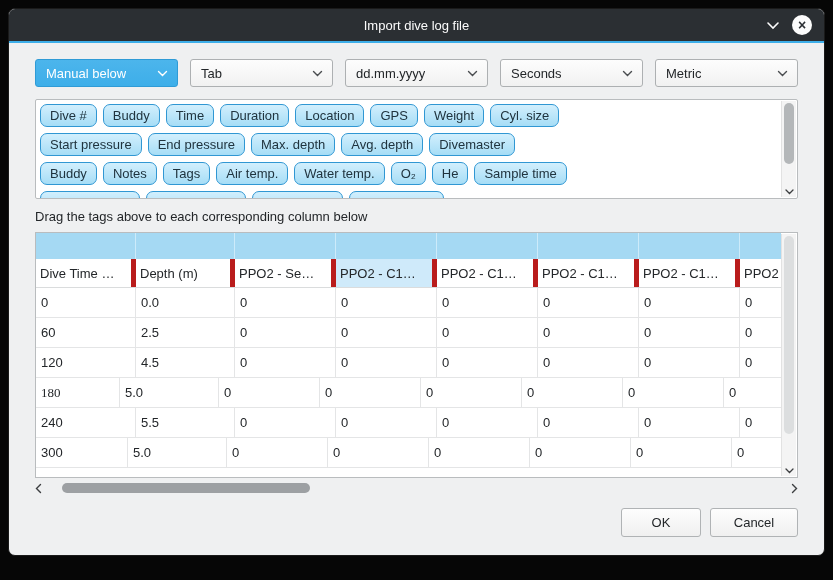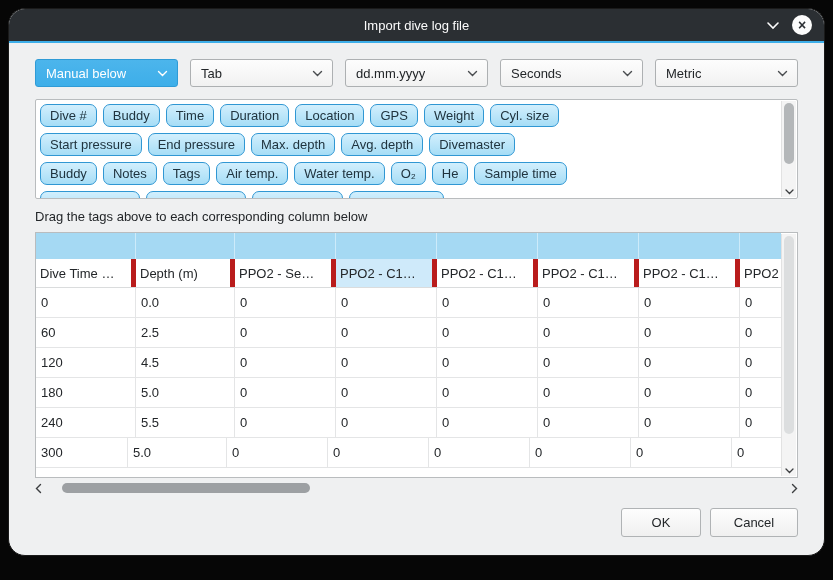--- a/index.html
+++ b/index.html
@@ -7,21 +7,21 @@
   body {
     background: #060606;
     font-family: "Liberation Sans", sans-serif;
     position: relative;
     overflow: hidden;
   }
   .window {
     position: absolute; left: 8px; top: 8px;
     width: 817px; height: 548px;
     background: #eff0f1;
-    border-radius: 17px;
+    border-radius: 7px;
     overflow: hidden;
     border: 1px solid #1a1a1a;
   }
   
   .titlebar {
     height: 34px;
     background: #2b2f33;
     border-bottom: 2px solid #3daee9;
     display: flex; align-items: center; justify-content: center;
     position: relative;
@@ -289,21 +289,21 @@
               <div class="table-cell" style="width: 100px;">120</div>
               <div class="table-cell" style="width: 99px;">4.5</div>
               <div class="table-cell" style="width: 101px;">0</div>
               <div class="table-cell" style="width: 101px;">0</div>
               <div class="table-cell" style="width: 101px;">0</div>
               <div class="table-cell" style="width: 101px;">0</div>
               <div class="table-cell" style="width: 101px;">0</div>
               <div class="table-cell" style="width: 80px;">0</div>
             </div>
             <div class="table-row">
-              <div class="table-cell" style="width: 100px;">180</div>
+              <div class="table-cell" style="width: 84px; font-family: Liberation Serif, serif;">180</div>
               <div class="table-cell" style="width: 99px;">5.0</div>
               <div class="table-cell" style="width: 101px;">0</div>
               <div class="table-cell" style="width: 101px;">0</div>
               <div class="table-cell" style="width: 101px;">0</div>
               <div class="table-cell" style="width: 101px;">0</div>
               <div class="table-cell" style="width: 101px;">0</div>
               <div class="table-cell" style="width: 80px;">0</div>
             </div>
             <div class="table-row">
               <div class="table-cell" style="width: 100px;">240</div>

